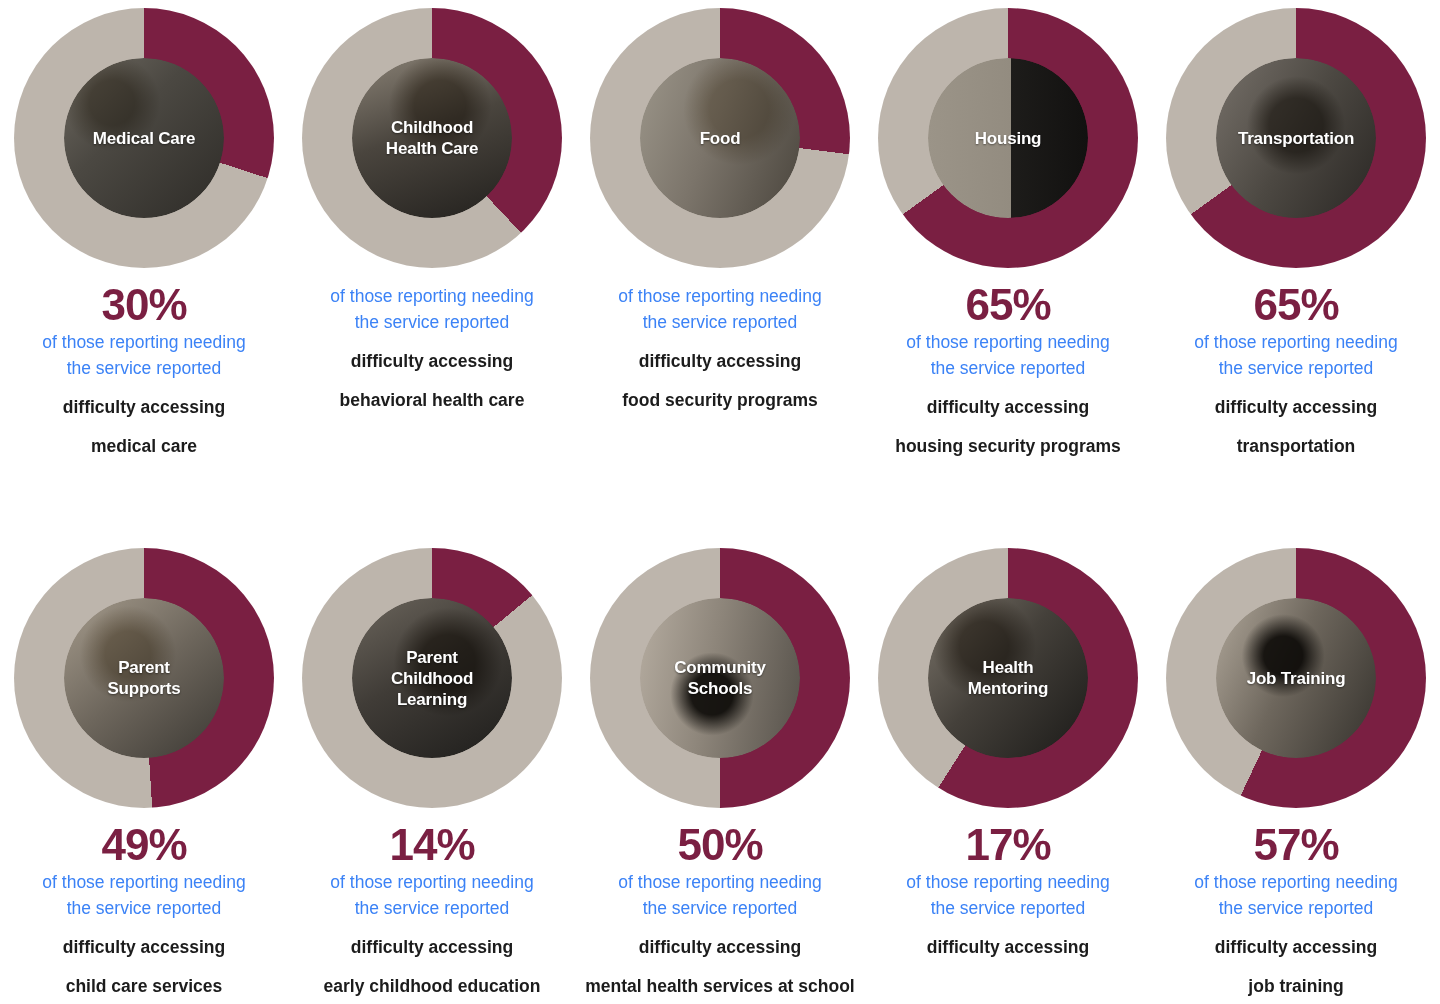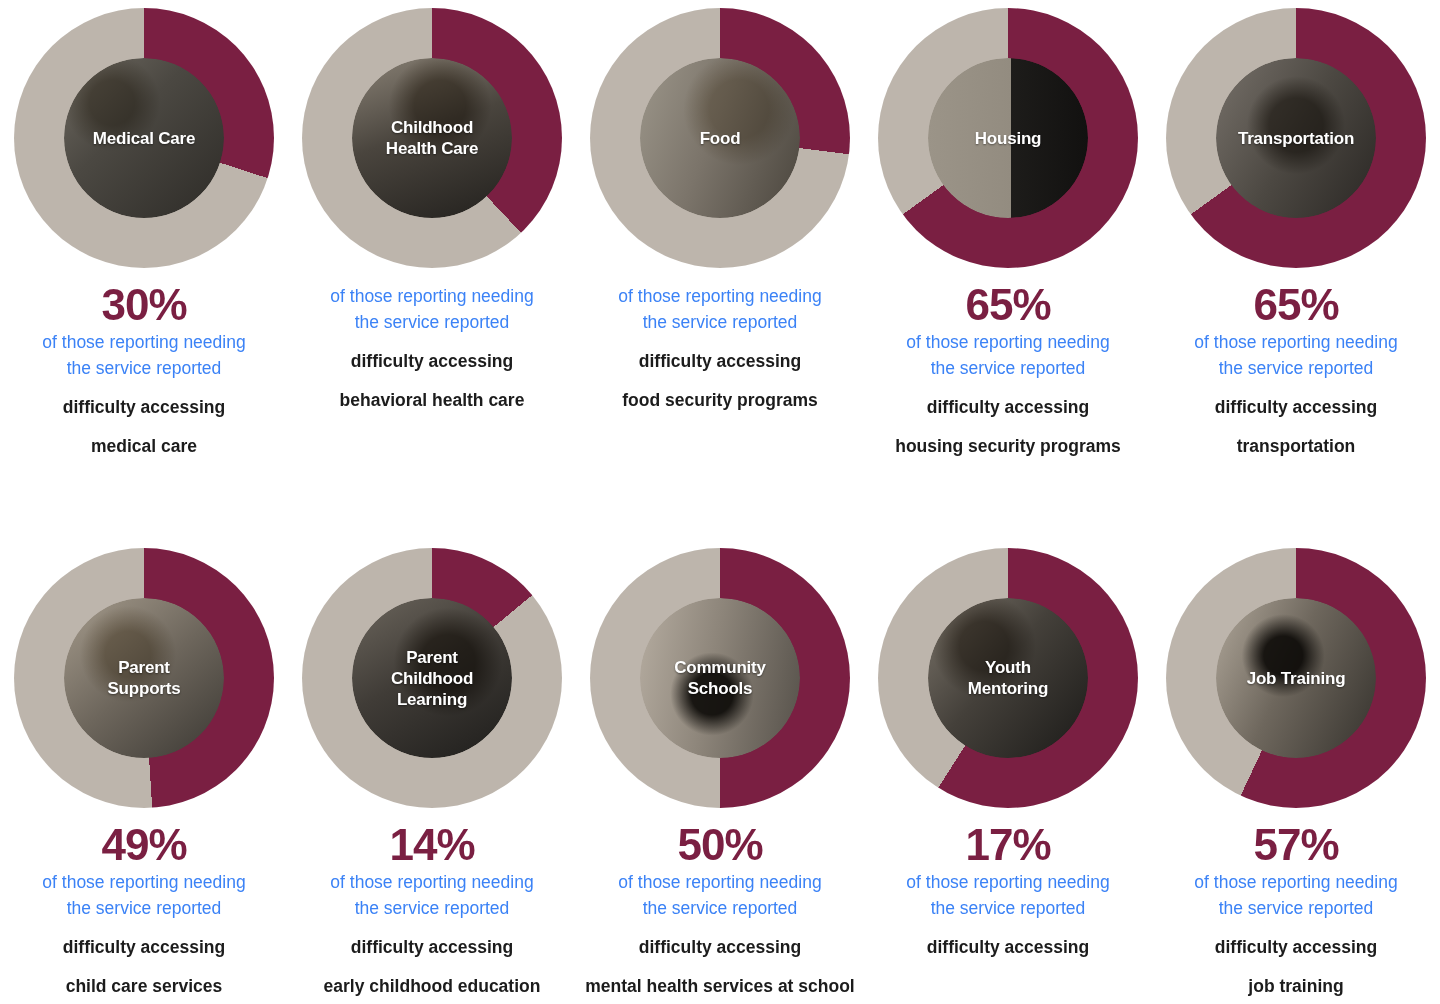--- a/index.html
+++ b/index.html
@@ -232,21 +232,21 @@
       <div class="desc-light">the service reported</div>
       <div class="desc-bold">difficulty accessing</div>
       <div class="desc-bold">mental health services at school</div>
     </div>
     </div>
     <div class="cell">
     <div class="chart-wrap">
       <div class="pie" style="background: conic-gradient(from 0deg, #7a1f42 0deg 212.39999999999998deg, #bdb5ac 212.39999999999998deg 360deg);"></div>
       <div class="photo">
         <div class="tex" style="background:linear-gradient(130deg,#7b746a 0%,#44403a 45%,#1b1a18 100%), radial-gradient(circle at 35% 30%,#9a9287 0 16%,transparent 34%);background-blend-mode:multiply;"></div>
-        <span class="photo-label">Youth
+        <span class="photo-label">Health
 Mentoring</span>
       </div>
     </div>
     <div class="stat">
       <div class="pct">17%</div>
       <div class="desc-light">of those reporting needing</div>
       <div class="desc-light">the service reported</div>
       <div class="desc-bold">difficulty accessing</div>
     </div>
     </div>

